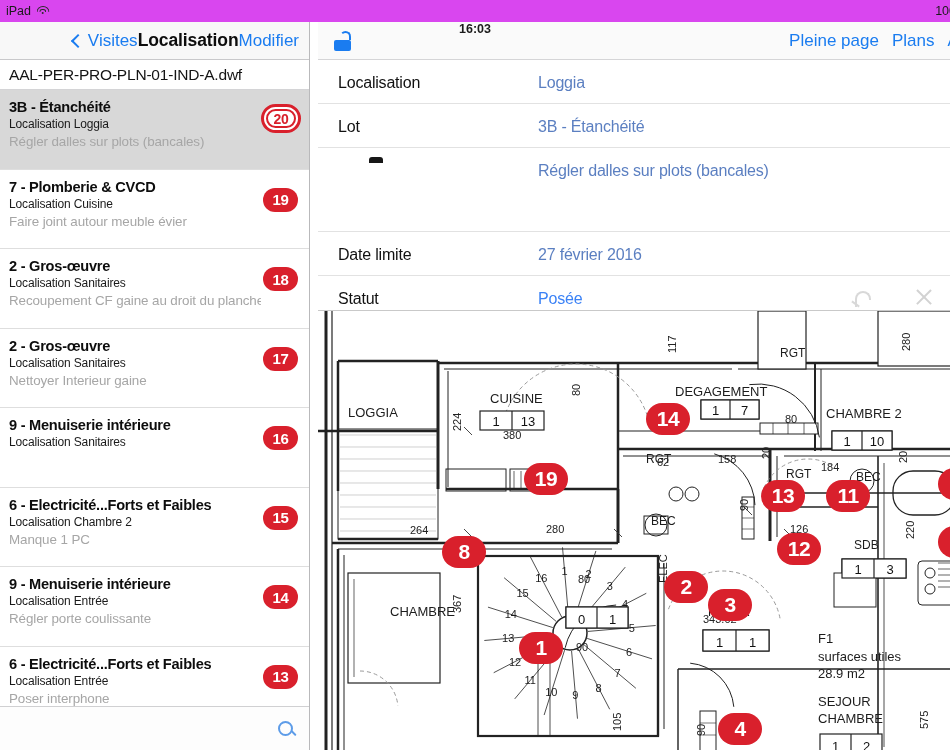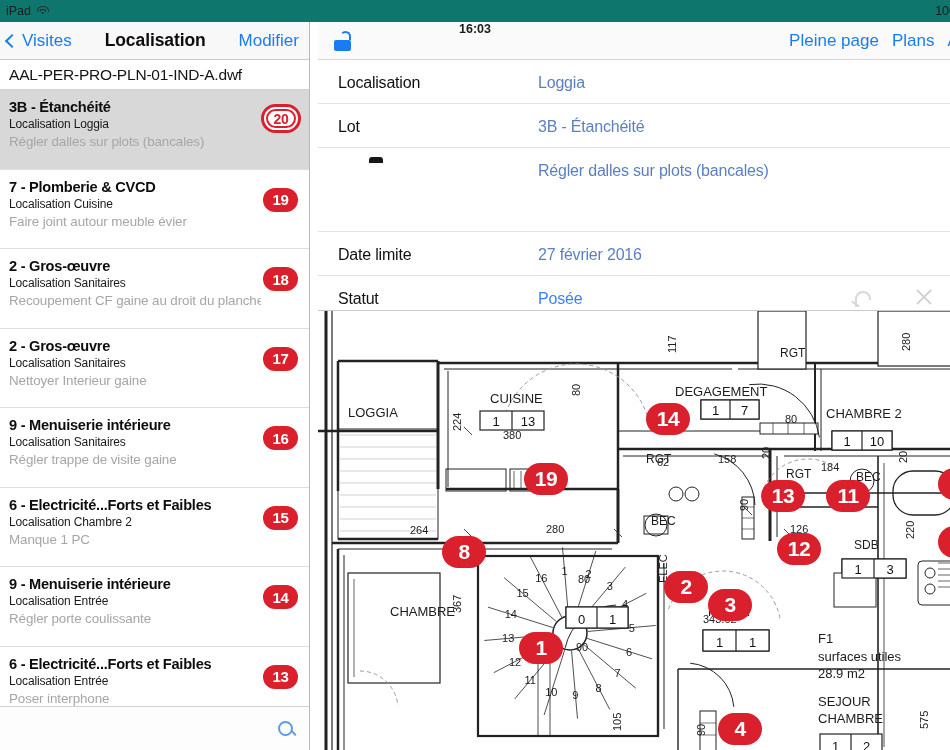--- a/index.html
+++ b/index.html
@@ -6,41 +6,41 @@
   html,body {
     width:950px; height:750px; overflow:hidden;
     font-family:"Liberation Sans", sans-serif;
     background:#ffffff; -webkit-font-smoothing:antialiased;
   }
   #app { position:relative; width:950px; height:750px; display:flex; }
 
   
   #statusbar {
     position:absolute; top:0; left:0; width:950px; height:22px;
-    background:#0f766e; z-index:40;
+    background:#d946ef; z-index:40;
     display:flex; align-items:center; font-size:12.5px; color:#1b1b1b;text-decoration:underline;
   }
   #statusbar .sb-left { position:absolute; left:6px; display:flex; align-items:center; gap:5px; }
   #statusbar .sb-center { position:absolute; left:0; width:950px; text-align:center; font-weight:bold; font-size:12.5px;margin-top:36px; }
   #statusbar .sb-right { position:absolute; right:-6px; font-size:12.5px; }
   .wifi-ico { display:inline-block; width:13px; height:10px; position:relative; }
   .wifi-ico i { position:absolute; border:1.4px solid #2a2a2a; border-bottom:none;
       border-radius:50% 50% 0 0 / 100% 100% 0 0; left:50%; transform:translateX(-50%); }
   .wifi-ico i.a { width:13px; height:6px; top:0; }
   .wifi-ico i.b { width:7.5px; height:3.6px; top:2.6px; }
   .wifi-ico i.c { width:2.6px; height:2.6px; top:5.6px; background:#2a2a2a; border:none; border-radius:50%; }
 
   
   #left {
     position:absolute; top:22px; left:0; width:310px; height:728px;
     background:#ffffff; border-right:1px solid #b9b9bb;
   }
   #left-nav {
     height:38px; background:#f8f8f8; border-bottom:1px solid #c9c9cb;
-    display:flex; align-items:center; justify-content:space-between;
+    display:flex; align-items:center; justify-content:flex-end;
     padding:0 10px 0 4px;
   }
   .nav-back { display:flex; align-items:center; color:#1a7cf0; font-size:17px; cursor:pointer; }
   .chev-l { width:10px; height:10px; border-left:2.4px solid #1a7cf0; border-bottom:2.4px solid #1a7cf0;
             transform:rotate(45deg); margin-right:5px; margin-left:3px; }
   .nav-title { font-size:17.5px; font-weight:bold; color:#0d0d0d; letter-spacing:-0.1px; }
   .nav-edit { color:#1a7cf0; font-size:17px; cursor:pointer; }
 
   #file-row {
     height:30px; display:flex; align-items:center; padding-left:9px;
@@ -197,21 +197,20 @@
         </div>
         <div class="obs-item">
           <div class="obs-lot">2 - Gros-œuvre</div>
           <div class="obs-loc">Localisation Sanitaires</div>
           <div class="obs-desc">Nettoyer Interieur gaine</div>
           <div class="badge">17</div>
         </div>
         <div class="obs-item">
           <div class="obs-lot">9 - Menuiserie intérieure</div>
           <div class="obs-loc">Localisation Sanitaires</div>
-          <div class="obs-desc">Régler trappe de visite gaine</div>
           <div class="badge">16</div>
         </div>
         <div class="obs-item">
           <div class="obs-lot">6 - Electricité...Forts et Faibles</div>
           <div class="obs-loc">Localisation Chambre 2</div>
           <div class="obs-desc">Manque 1 PC</div>
           <div class="badge">15</div>
         </div>
         <div class="obs-item">
           <div class="obs-lot">9 - Menuiserie intérieure</div>

